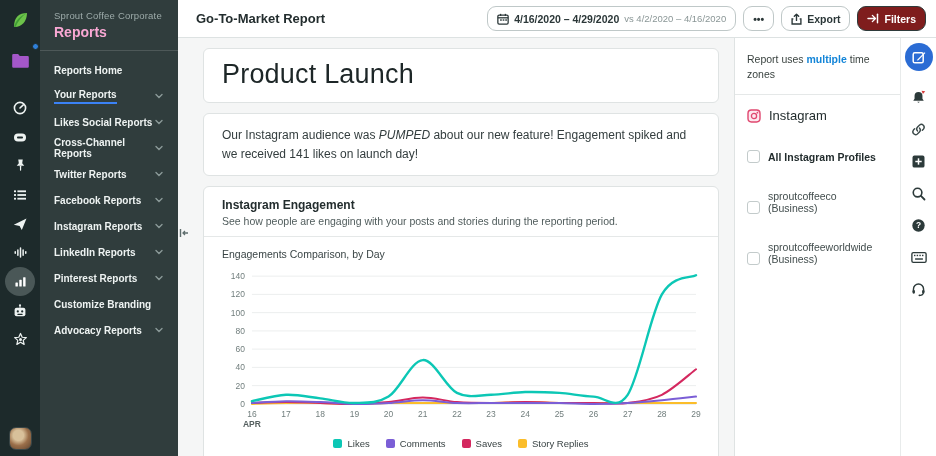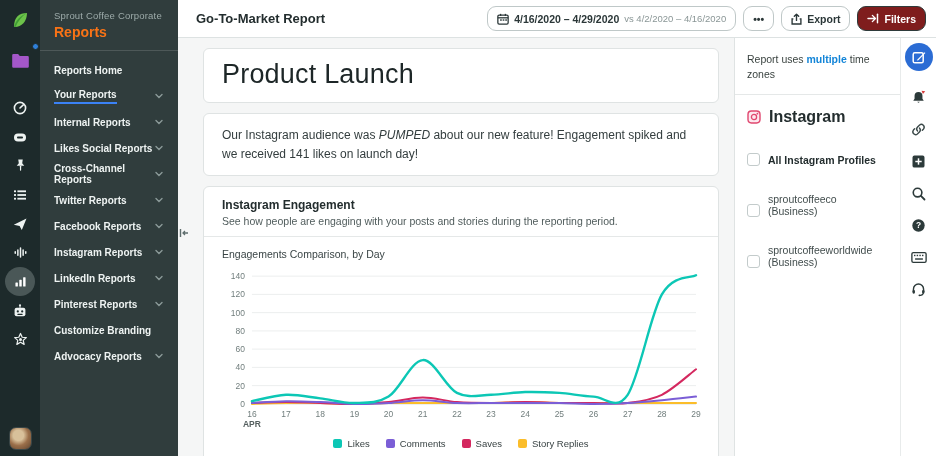--- a/index.html
+++ b/index.html
@@ -12,21 +12,21 @@
   .rail { width:40px; background:#1d2a2b; display:flex; flex-direction:column; align-items:center; padding-top:8px; position:relative; }
   .rail-logo { width:24px; height:24px; margin-bottom:14px; }
   .rail-folder { position:relative; margin-bottom:18px; }
   .blue-dot { position:absolute; top:-3px; right:-4px; width:7px; height:7px; border-radius:50%; background:#2f80d9; border:1.5px solid #1d2a2b; }
   .rail-ic { width:30px; height:29px; display:flex; align-items:center; justify-content:center; border-radius:50%; cursor:pointer; }
   .rail-ic.active { background:#4a5757; }
   .rail-avatar { position:absolute; bottom:6px; left:9px; width:23px; height:23px; border-radius:7px;
     background:radial-gradient(circle at 40% 35%, #d8c09a 0 28%, #9b6f4a 55%, #5f4530 100%); border:1px solid #3a4647; }
   .menu { width:138px; background:#303d3d; padding:10px 14px 0 14px; }
   .menu-ws { font-size:9.5px; color:#9dabaa; letter-spacing:.2px; }
-  .menu-title { font-size:14px; font-weight:bold; color:#f97316; margin-top:3px; padding-bottom:10px; }
+  .menu-title { font-size:14px; font-weight:bold; color:#f9a8d4; margin-top:3px; padding-bottom:10px; }
   .menu-div { border-top:1px solid rgba(255,255,255,.14); margin:0 -14px 6px -14px; }
   .menu-item { display:flex; align-items:center; justify-content:space-between; height:26px; cursor:pointer; }
   .mi-label { font-size:10px; font-weight:bold; color:#eef3f2; }
   .mi-label.active { border-bottom:2px solid #3b82f6; padding-bottom:2px; }
 
   
   .center { display:flex; flex-direction:column; flex:1; min-width:0; background:#f5f6f6; }
   .topbar { height:38px; flex:none; background:#fff; border-bottom:1px solid #dde2e2; display:flex; align-items:center; padding:0 10px 0 18px; }
   .topbar-title { font-size:13px; font-weight:bold; color:#232d2e; flex:1; }
   .tb-actions { display:flex; align-items:center; gap:7px; }
@@ -51,21 +51,21 @@
   .ax { font-size:8.5px; fill:#717e7d; font-family:"Liberation Sans",sans-serif; }
   .axb { font-size:8.5px; font-weight:bold; fill:#555f5f; font-family:"Liberation Sans",sans-serif; }
   .collapse-handle { position:absolute; left:1px; top:186px; color:#5e6d6d; cursor:pointer; }
 
   
   .rightpanel { width:166px; flex:none; background:#fff; border-left:1px solid #dfe3e3; padding:14px 12px; font-size:11px; }
   .tz { color:#39423f; font-size:10.5px; line-height:1.4; }
   .tz a { color:#1385d8; text-decoration:none; font-weight:bold; cursor:pointer; }
   .rp-div { border-top:1px solid #e5e8e8; margin:13px -12px; }
   .ig-row { display:flex; align-items:center; gap:8px; cursor:pointer; }
-  .ig-label { font-size:16px; font-weight:bold; color:#232d2e; flex:1; }
+  .ig-label { font-size:13px; font-weight:normal; color:#232d2e; flex:1; }
   .profile-row { display:flex; align-items:flex-end; gap:8px; margin-top:27px; cursor:pointer; }
   .checkbox { width:13px; height:13px; border:1px solid #c3cbcb; border-radius:3px; background:#fff; flex:none; }
   .pr-label { font-size:10.5px; color:#424d4d; }
   .pr-label.bold { font-weight:bold; color:#232d2e; }
 
   
   .rightrail { width:36px; flex:none; background:#fff; border-left:1px solid #e8ebeb; display:flex; flex-direction:column; align-items:center; padding-top:5px; }
   .compose { width:28px; height:28px; border-radius:50%; background:#2b6cd4; display:flex; align-items:center; justify-content:center; cursor:pointer; margin-bottom:10px; }
   .rr-ic { height:32px; display:flex; align-items:center; justify-content:center; cursor:pointer; position:relative; }
 </style>
@@ -158,28 +158,20 @@
     <div class="menu">
       <div class="menu-ws">Sprout Coffee Corporate</div>
       <div class="menu-title">Reports</div>
       <div class="menu-div"></div>
       <div id="menu-items">
           <div class="menu-item">
             <span class="mi-label">Reports Home</span>
           </div>
           <div class="menu-item">
             <span class="mi-label active">Your Reports</span>
-            <span style="display:flex">
-              <svg width="10" height="10" viewBox="0 0 10 10">
-                <path d="M2 3.6 L5 6.6 L8 3.6" fill="none" stroke="#8b9a99" stroke-width="1.4" stroke-linecap="round"></path>
-              </svg>
-            </span>
-          </div>
-          <div class="menu-item">
-            <span class="mi-label">Internal Reports</span>
             <span style="display:flex">
               <svg width="10" height="10" viewBox="0 0 10 10">
                 <path d="M2 3.6 L5 6.6 L8 3.6" fill="none" stroke="#8b9a99" stroke-width="1.4" stroke-linecap="round"></path>
               </svg>
             </span>
           </div>
           <div class="menu-item">
             <span class="mi-label">Likes Social Reports</span>
             <span style="display:flex">
               <svg width="10" height="10" viewBox="0 0 10 10">

